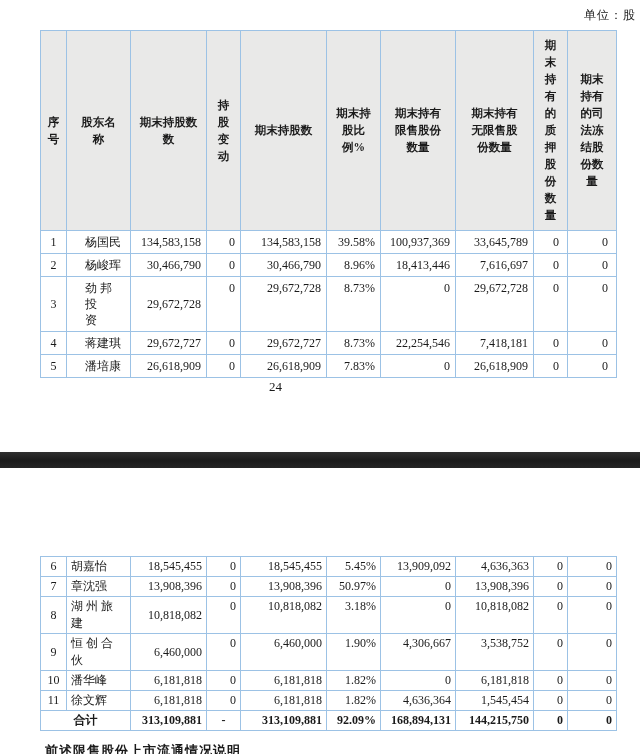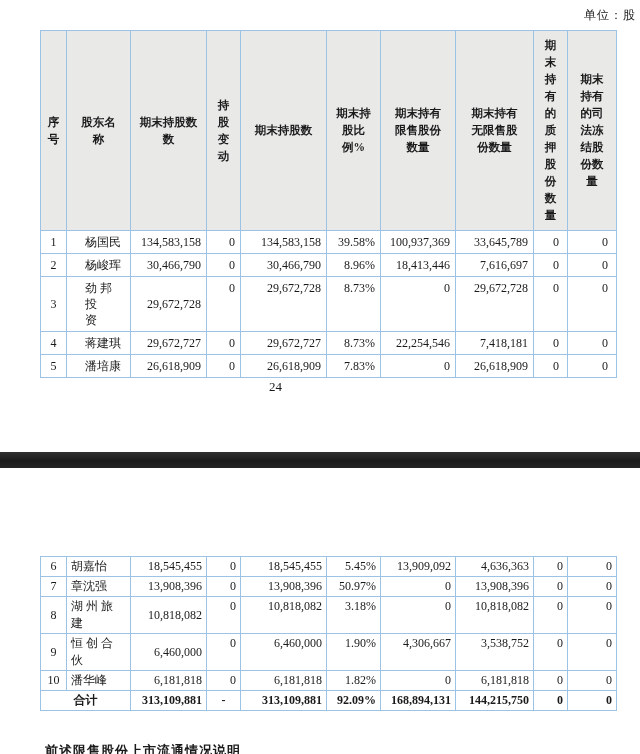--- a/index.html
+++ b/index.html
@@ -278,20 +278,32 @@
     <td class="c-name">潘华峰</td>
     <td class="c-init">6,181,818</td>
     <td class="c-num">0</td>
     <td class="c-num">6,181,818</td>
     <td class="c-num">1.82%</td>
     <td class="c-num">0</td>
     <td class="c-num">6,181,818</td>
     <td class="c-zero">0</td>
     <td class="c-zero">0</td>
   </tr>
+        <tr>
+    <td class="c-no">11</td>
+    <td class="c-name">徐文辉</td>
+    <td class="c-init">6,181,818</td>
+    <td class="c-num">0</td>
+    <td class="c-num">6,181,818</td>
+    <td class="c-num">1.82%</td>
+    <td class="c-num">4,636,364</td>
+    <td class="c-num">1,545,454</td>
+    <td class="c-zero">0</td>
+    <td class="c-zero">0</td>
+  </tr>
       </tbody>
     <tfoot>
       <tr>
         <td colspan="2" class="c-total-label">合计</td>
         <td class="c-num">313,109,881</td>
         <td class="c-total-change">-</td>
         <td class="c-num">313,109,881</td>
         <td class="c-num">92.09%</td>
         <td class="c-num">168,894,131</td>
         <td class="c-num">144,215,750</td>

